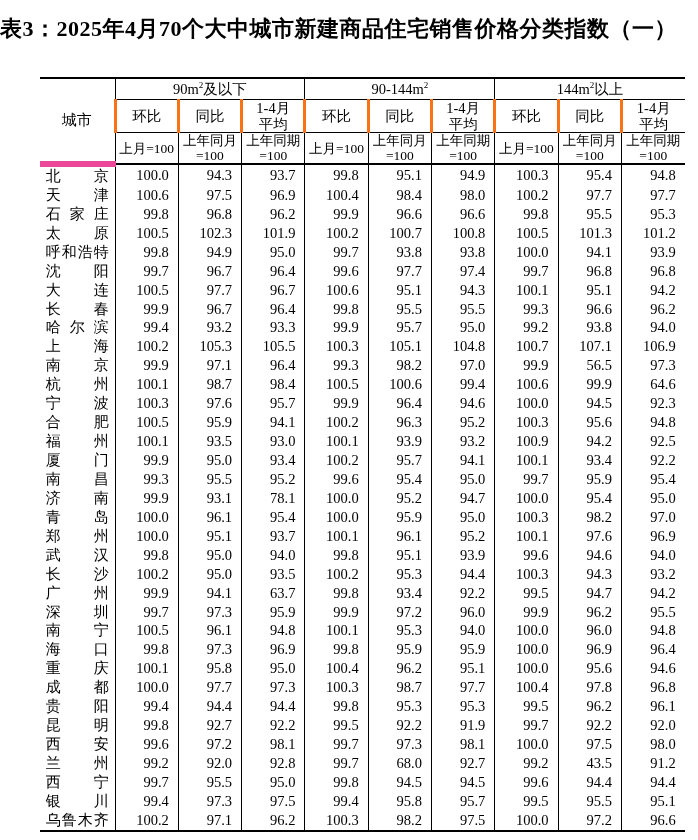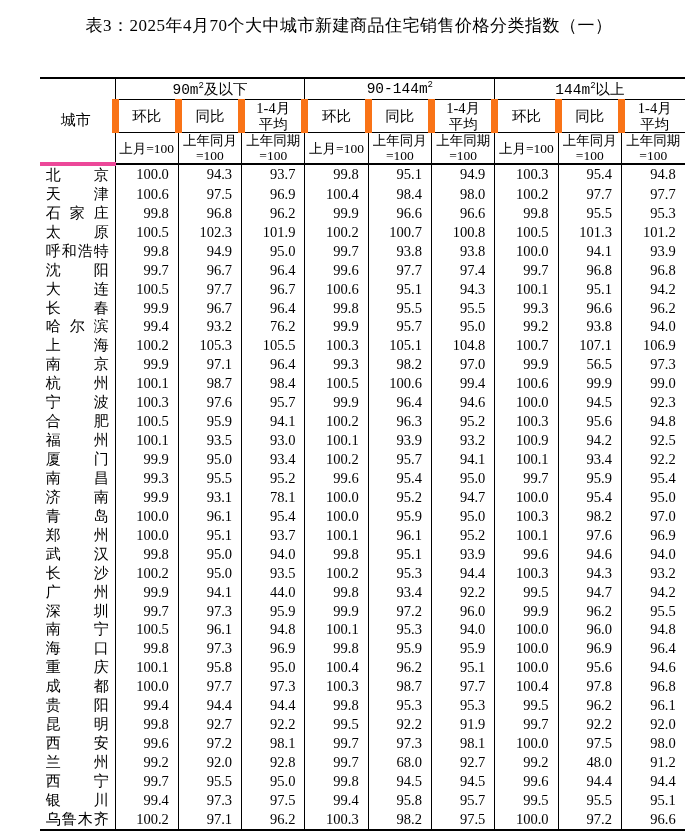--- a/index.html
+++ b/index.html
@@ -8,54 +8,52 @@
     background: #ffffff;
     color: #000000;
     font-family: "Liberation Serif", "DejaVu Serif", serif;
     position: relative;
     overflow: hidden;
   }
   .page { position: absolute; inset: 0; }
   .title {
     position: absolute;
     top: 14px; left: 0; width: 100%;
-    text-align: center;
-    font-size: 17px;
-    font-weight: normal;
+    font-size: 22px;
+    font-weight: bold;
     letter-spacing: 0.5px;
   }
   .tablewrap { position: absolute; left: 40px; top: 77px; }
   table.idx {
     border-collapse: collapse;
     table-layout: fixed;
     border-top: 2px solid #000;
     border-bottom: 2px solid #000;
   }
   col.c-city { width: 75px; }
   col.c-d    { width: 63.3px; }
   th, td { padding: 0; font-weight: normal; }
 
   th.city-h {
-    border-bottom: 4px solid #ec4899;
+    border-bottom: 6px solid #ec4899;
     font-size: 15px;
     text-align: center;
     vertical-align: middle;
   }
   th.grp {
     border-left: 1px solid #000;
     border-bottom: 1px solid #000;
     height: 20px;
     font-size: 14.5px;
     text-align: center;
     vertical-align: middle;
-    font-family: Liberation Mono, monospace;
   }
   th.grp sup { font-size: 9px; line-height: 0; }
   th.sub {
-    border-left: 7px solid #f97316;
+    border-left: 3px solid #f97316;
     border-bottom: 1px solid #000;
     height: 32px;
     font-size: 14.5px;
     line-height: 16px;
     text-align: center;
     vertical-align: middle;
   }
   th.unit {
     border-left: 1px solid #000;
     border-bottom: 2px solid #000;
@@ -293,21 +291,21 @@
             <td class="num">99.3</td>
             <td class="num">96.6</td>
             <td class="num">96.2</td>
           </tr>
           <tr>
             <td class="citycell">
               <div class="cityname">哈尔滨</div>
             </td>
             <td class="num">99.4</td>
             <td class="num">93.2</td>
-            <td class="num">76.2</td>
+            <td class="num">93.3</td>
             <td class="num">99.9</td>
             <td class="num">95.7</td>
             <td class="num">95.0</td>
             <td class="num">99.2</td>
             <td class="num">93.8</td>
             <td class="num">94.0</td>
           </tr>
           <tr>
             <td class="citycell">
               <div class="cityname">上海</div>
@@ -341,21 +339,21 @@
               <div class="cityname">杭州</div>
             </td>
             <td class="num">100.1</td>
             <td class="num">98.7</td>
             <td class="num">98.4</td>
             <td class="num">100.5</td>
             <td class="num">100.6</td>
             <td class="num">99.4</td>
             <td class="num">100.6</td>
             <td class="num">99.9</td>
-            <td class="num">99.0</td>
+            <td class="num">64.6</td>
           </tr>
           <tr>
             <td class="citycell">
               <div class="cityname">宁波</div>
             </td>
             <td class="num">100.3</td>
             <td class="num">97.6</td>
             <td class="num">95.7</td>
             <td class="num">99.9</td>
             <td class="num">96.4</td>
@@ -489,21 +487,21 @@
             <td class="num">100.3</td>
             <td class="num">94.3</td>
             <td class="num">93.2</td>
           </tr>
           <tr>
             <td class="citycell">
               <div class="cityname">广州</div>
             </td>
             <td class="num">99.9</td>
             <td class="num">94.1</td>
-            <td class="num">44.0</td>
+            <td class="num">63.7</td>
             <td class="num">99.8</td>
             <td class="num">93.4</td>
             <td class="num">92.2</td>
             <td class="num">99.5</td>
             <td class="num">94.7</td>
             <td class="num">94.2</td>
           </tr>
           <tr>
             <td class="citycell">
               <div class="cityname">深圳</div>
@@ -620,21 +618,21 @@
             <td class="citycell">
               <div class="cityname">兰州</div>
             </td>
             <td class="num">99.2</td>
             <td class="num">92.0</td>
             <td class="num">92.8</td>
             <td class="num">99.7</td>
             <td class="num">68.0</td>
             <td class="num">92.7</td>
             <td class="num">99.2</td>
-            <td class="num">48.0</td>
+            <td class="num">43.5</td>
             <td class="num">91.2</td>
           </tr>
           <tr>
             <td class="citycell">
               <div class="cityname">西宁</div>
             </td>
             <td class="num">99.7</td>
             <td class="num">95.5</td>
             <td class="num">95.0</td>
             <td class="num">99.8</td>

